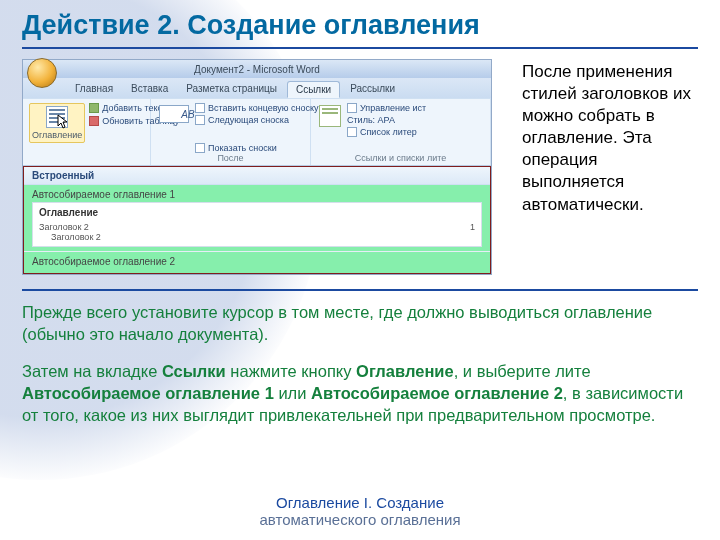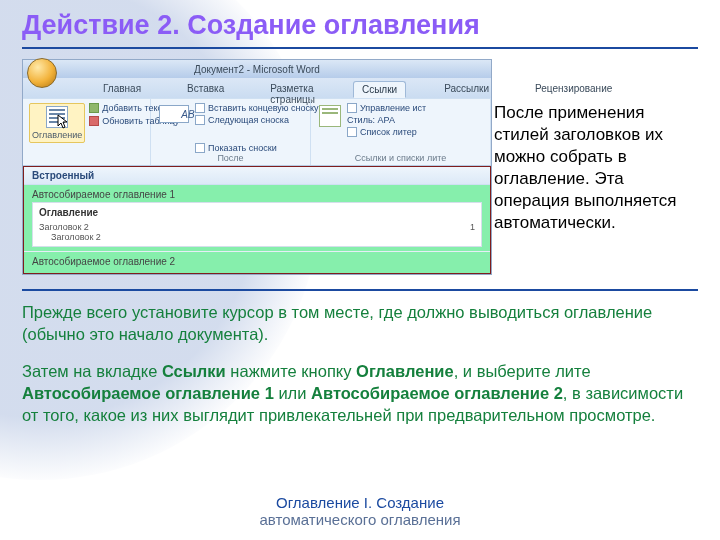--- a/index.html
+++ b/index.html
@@ -18,25 +18,25 @@
     width: 560px;
     height: 560px;
     border-radius: 50%;
     background: radial-gradient(circle at 50% 50%, #0b3e9e 0%, #0b3e9e 55%, rgba(11,62,158,0) 72%);
     opacity: 0.18;
     z-index: 0;
   }
   .slide { position: relative; z-index: 1; padding: 10px 22px 0 22px; }
   .title {
     font-size: 27px;
-    color: #8b5cf6;
+    color: #0369a1;
     margin-bottom: 6px;
   }
   .rule { height: 2px; background: #1b4aa0; margin-bottom: 10px; }
-  .top-row { display: flex; gap: 2px; align-items: center; }
+  .top-row { display: flex; gap: 30px; }
   .shot-wrap { flex: 0 0 470px; }
   .caption {
     flex: 1;
     font-size: 17px;
     color: #000;
     line-height: 1.3;
     padding-top: 2px;
   }
   
   .word {
@@ -68,21 +68,20 @@
     gap: 2px;
     padding: 3px 0 0 44px;
     background: linear-gradient(#dbe7f6,#cadcf1);
     height: 20px;
     font-size: 10px;
     color: #3a4a5a;
   }
   .tab {
     padding: 2px 8px;
     border-radius: 3px 3px 0 0;
-    margin-left: 28px;
   }
   .tab.active {
     background: #eef5fc;
     border: 1px solid #9fb9d8;
     border-bottom: 1px solid #eef5fc;
     color: #2a3a4a;
   }
   .ribbon {
     display: flex;
     background: #eef5fc;
@@ -199,21 +198,20 @@
         <div class="orb"></div>
         <div class="word-titlebar">
           <span>Документ2 - Microsoft Word</span>
         </div>
         <div class="tabs">
           <div class="tab">Главная</div>
           <div class="tab">Вставка</div>
           <div class="tab">Разметка страницы</div>
           <div class="tab active">Ссылки</div>
           <div class="tab">Рассылки</div>
-          <div class="tab">Рецензирование</div>
         </div>
 
         <div class="ribbon">
 
           <div class="group" style="width:128px;">
             <div class="group-top">
               <div class="big-btn selected">
                 <div class="icon24">
                   <div class="bar"></div>
                     <div class="bar"></div>

